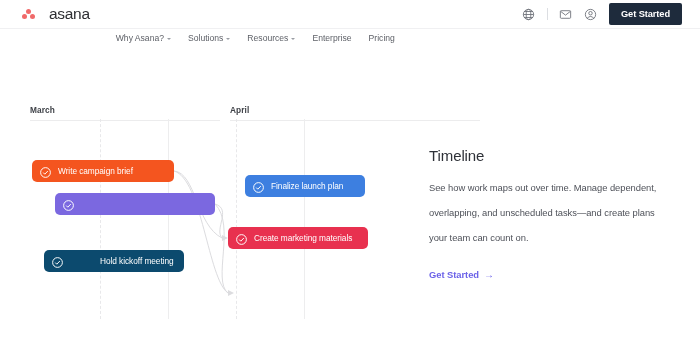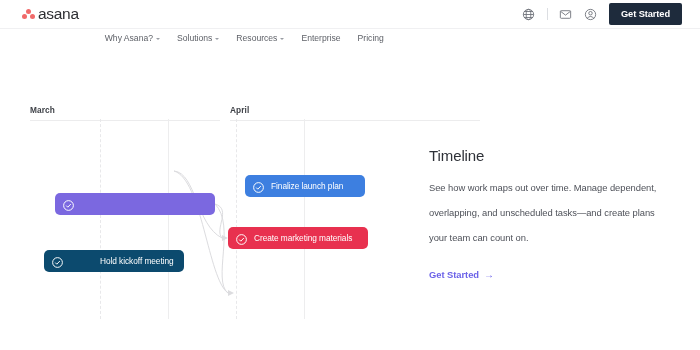--- a/index.html
+++ b/index.html
@@ -23,21 +23,21 @@
     align-items: center;
     padding: 0 18px 0 22px;
     box-sizing: border-box;
     background: #ffffff;
     border-bottom: 1px solid #f0f0f2;
     position: relative;
   }
   .logo {
     display: flex;
     align-items: center;
-    gap: 3px;
+    gap: 14px;
     margin-right: 26px;
     cursor: pointer;
   }
   .logo-dots {
     position: relative;
     width: 13px;
     height: 12px;
   }
   .logo-dots i {
     position: absolute;
@@ -302,20 +302,29 @@
         <path d="M174 142 C 202 150, 208 250, 228 264"></path>
         <path d="M215 175 C 232 180, 214 200, 222 209"></path>
         <path d="M215 175 C 236 196, 212 252, 228 264"></path>
       </g>
       <g fill="#dcdcdf">
         <polygon points="222,206 228,209 222,212"></polygon>
         <polygon points="228,261 234,264 228,267"></polygon>
       </g>
     </svg>
 
+    <div class="bar" style="left:32px; top:131px; width:142px; background:#f4551f;">
+      <span class="check">
+        <svg width="13" height="13" viewBox="0 0 24 24" fill="none" stroke="#ffffff" stroke-width="1.8">
+          <circle cx="12" cy="12" r="9"></circle>
+            <path d="M7.8 12.2l2.9 2.9 5.6-5.8"></path>
+        </svg>
+      </span>
+      <span class="bar-label">Write campaign brief</span>
+    </div>
 
     <div class="bar" style="left:55px; top:164px; width:160px; background:#7b68e0;">
       <span class="check">
         <svg width="13" height="13" viewBox="0 0 24 24" fill="none" stroke="#ffffff" stroke-width="1.8">
           <circle cx="12" cy="12" r="9"></circle>
             <path d="M7.8 12.2l2.9 2.9 5.6-5.8"></path>
         </svg>
       </span>
     </div>
 

